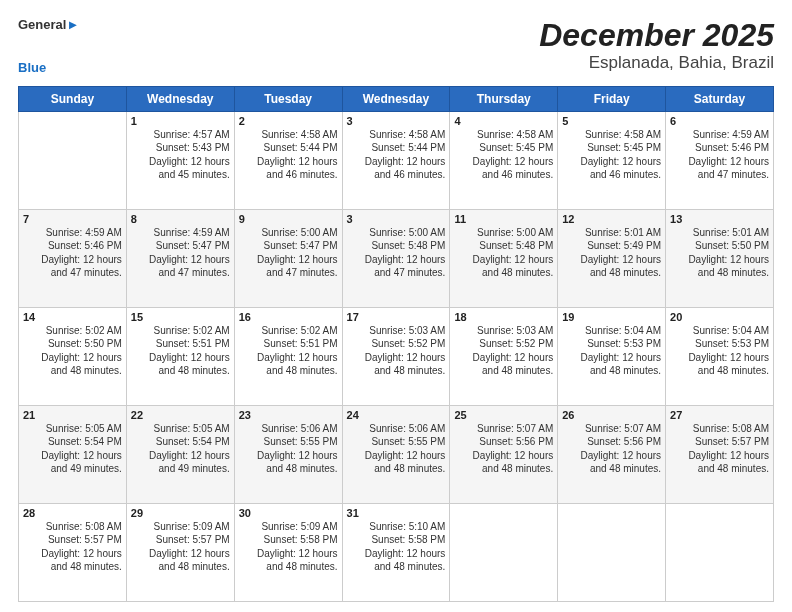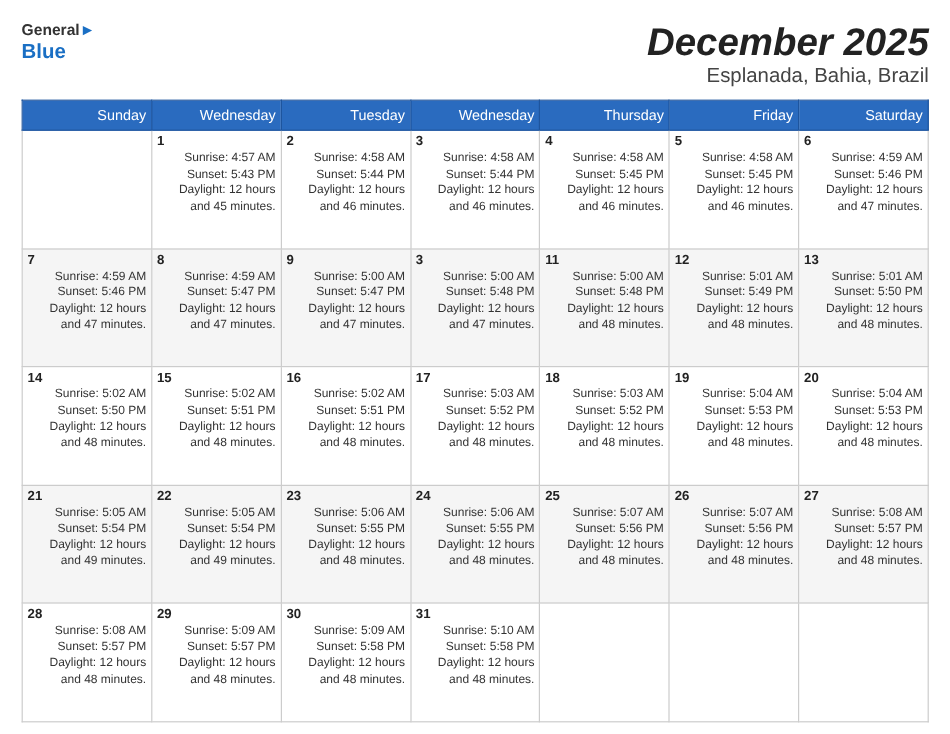--- a/index.html
+++ b/index.html
@@ -46,23 +46,23 @@
       flex: 1;
       border: 1px solid #ccc;
       border-collapse: collapse;
       width: 100%;
       table-layout: fixed;
     }
     .calendar th {
       background: #2a6bbf;
       color: #fff;
       font-size: 12px;
-      font-weight: normal;
+      font-weight: bold;
       padding: 5px 4px;
-      text-align: right;
+      text-align: center;
       border: 1px solid #1e559e;
     }
     .calendar td {
       vertical-align: top;
       border: 1px solid #ccc;
       padding: 3px 4px;
       font-size: 9.5px;
       color: #222;
       height: 78px;
     }
@@ -84,23 +84,23 @@
     tr:nth-child(even) td { background: #f5f5f5; }
     
     thead tr th { background: #2a6bbf !important; }
   </style>
 </head>
 <body>
 
 <div class="page">
   <div class="header">
     <div class="logo">
-  <div style="display:flex;flex-direction:column;line-height:1.15;">
+  <div style="display:flex;flex-direction:column;line-height:1.15;gap:28px;">
     <span style="font-size:13px;font-weight:bold;color:#333;">General<span style="color:#1a6fc4;">►</span></span>
-    <span style="font-size:17px;font-weight:bold;color:#1a6fc4;">Blue</span>
+    <span style="font-size:13px;font-weight:bold;color:#1a6fc4;">Blue</span>
   </div>
 </div>
     <div class="title-block">
       <div class="main-title">December 2025</div>
       <div class="subtitle">Esplanada, Bahia, Brazil</div>
     </div>
   </div>
 
   <table class="calendar">
     <thead>

